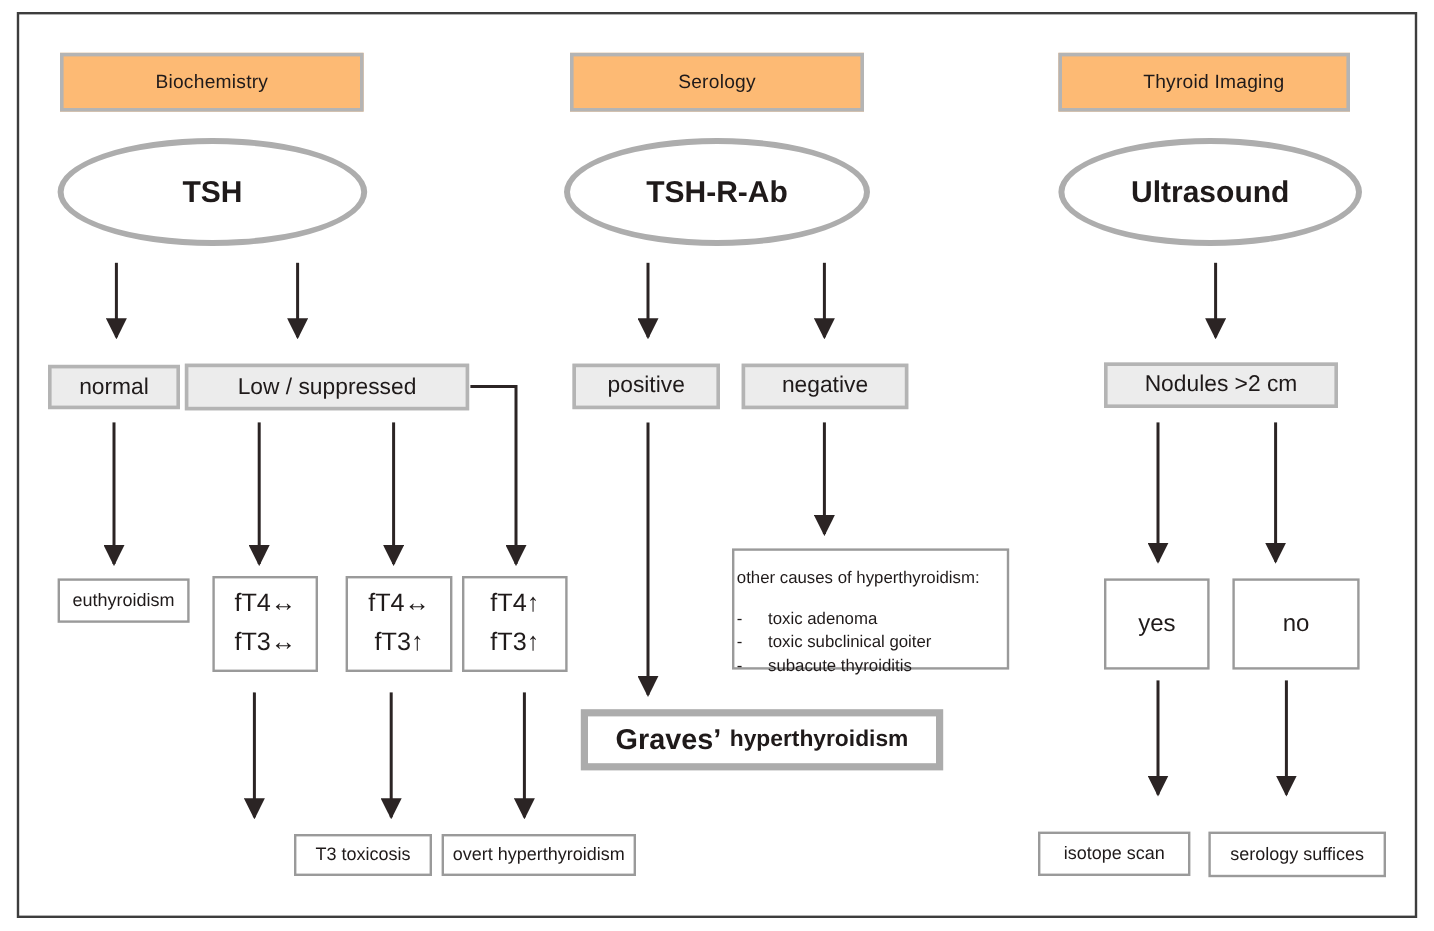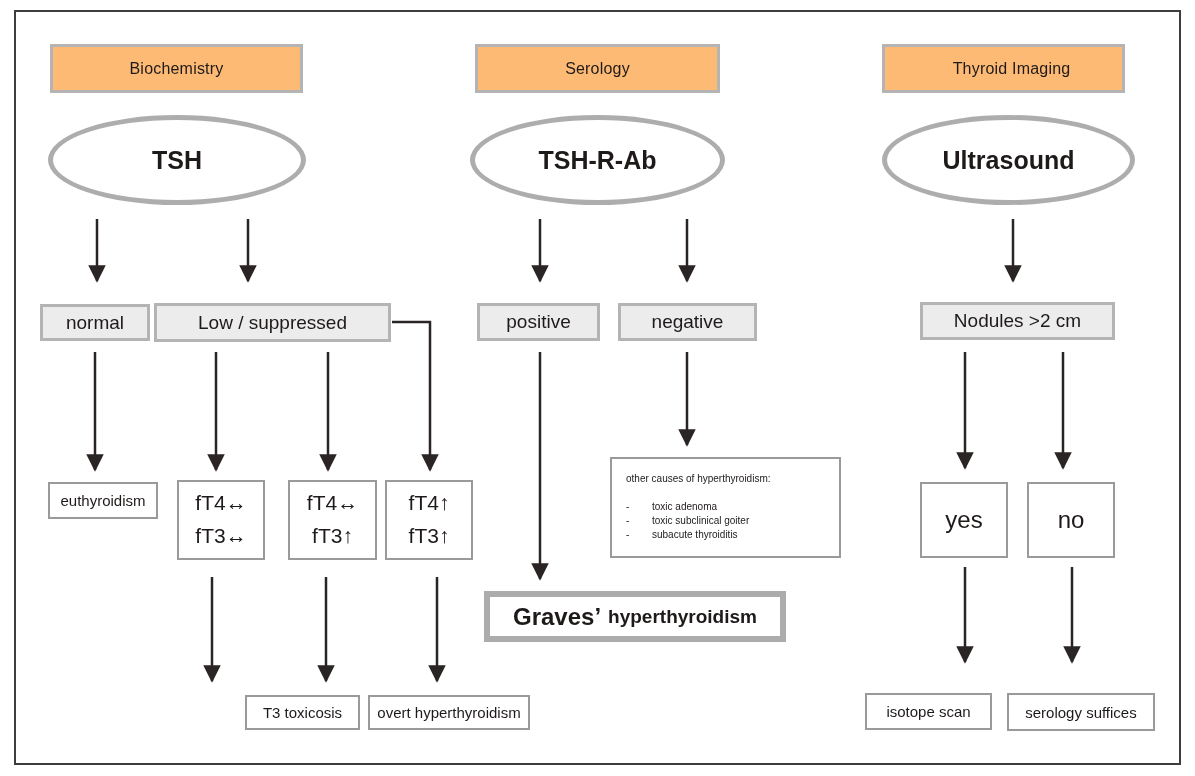--- a/index.html
+++ b/index.html
@@ -5,22 +5,22 @@
   html,body{margin:0;padding:0;background:#fff;}
   body{font-family:"Liberation Sans","DejaVu Sans",sans-serif;color:#1f1a1a;}
   #canvas{position:relative;width:1195px;height:776px;background:#fff;overflow:hidden;}
   #frame{position:absolute;left:14px;top:10px;width:1163px;height:751px;border:2px solid #3d3d3d;}
   .abs{position:absolute;box-sizing:border-box;display:flex;align-items:center;justify-content:center;text-align:center;}
   .hdr{background:#fdba74;border:3px solid #b4b4b4;font-size:16px;letter-spacing:.2px;}
   .ellipse{background:#fff;border:5px solid #adadad;border-radius:50%;font-size:25px;font-weight:bold;}
   .gbox{background:#ececec;border:3px solid #b4b4b4;font-size:19px;}
   .wbox{background:#fff;border:2px solid #9a9a9a;font-size:15px;}
   .ftbox{background:#fff;border:2px solid #9a9a9a;font-size:21px;flex-direction:column;line-height:1.55;}
-  .ynbox{background:#fff;border:2px solid #9a9a9a;font-size:24px;}
-  .causes{background:#fff;border:2px solid #9a9a9a;font-size:10px;align-items:flex-start;justify-content:flex-start;flex-direction:column;text-align:left;padding:13px 12px 10px 14px;line-height:1.4;}
+  .ynbox{background:#fff;border:2px solid #9a9a9a;font-size:20px;}
+  .causes{background:#fff;border:2px solid #9a9a9a;font-size:14px;align-items:flex-start;justify-content:flex-start;flex-direction:column;text-align:left;padding:13px 12px 10px 2px;line-height:1.4;}
   .causes .list{margin-top:14px;}
   .causes .row{display:flex;}
   .causes .dash{width:26px;flex:0 0 26px;}
   .graves{background:#fff;border:6px solid #acacac;}
   .graves .big{font-weight:bold;font-size:24px;}
   .graves .small{font-weight:bold;font-size:19px;margin-left:7px;}
   svg#wires{position:absolute;left:0;top:0;pointer-events:none;}
   .wire{stroke:#2b2424;stroke-width:2.5;fill:none;}
 </style>
 </head>
@@ -132,21 +132,21 @@
   </div>
 
   <div class="abs graves" style="left:484px;top:591px;width:302px;height:51px;">
     <span class="big">Graves’</span>
     <span class="small">hyperthyroidism</span>
   </div>
 
   <div class="abs ynbox" style="left:920px;top:482px;width:88px;height:76px;">
       <span>yes</span>
     </div>
-  <div class="abs ynbox" style="left:1027px;top:482px;width:88px;height:76px;">
+  <div class="abs ynbox" style="left:1027px;top:482px;width:106px;height:76px;">
       <span>no</span>
     </div>
 
   <div class="abs wbox" style="left:245px;top:695px;width:115px;height:35px;">
       <span>T3 toxicosis</span>
     </div>
   <div class="abs wbox" style="left:368px;top:695px;width:162px;height:35px;">
       <span>overt hyperthyroidism</span>
     </div>
   <div class="abs wbox" style="left:865px;top:693px;width:127px;height:37px;">

